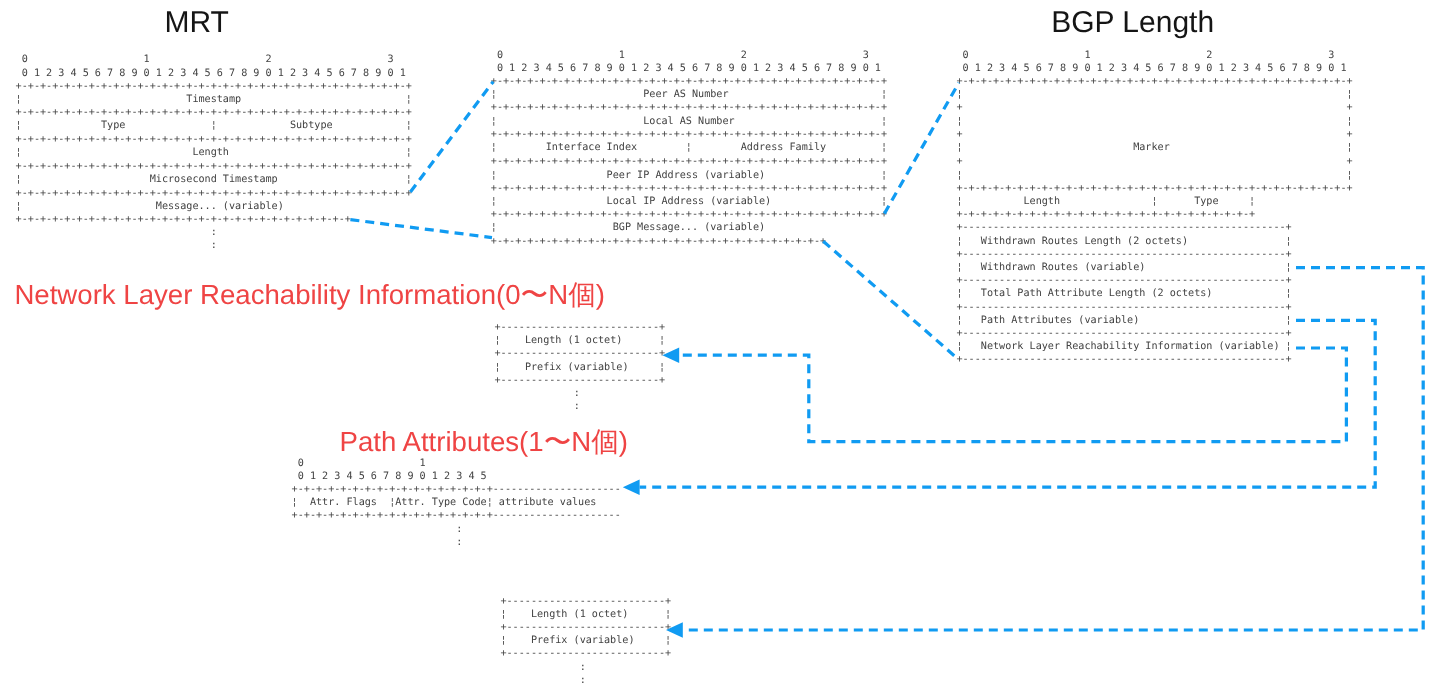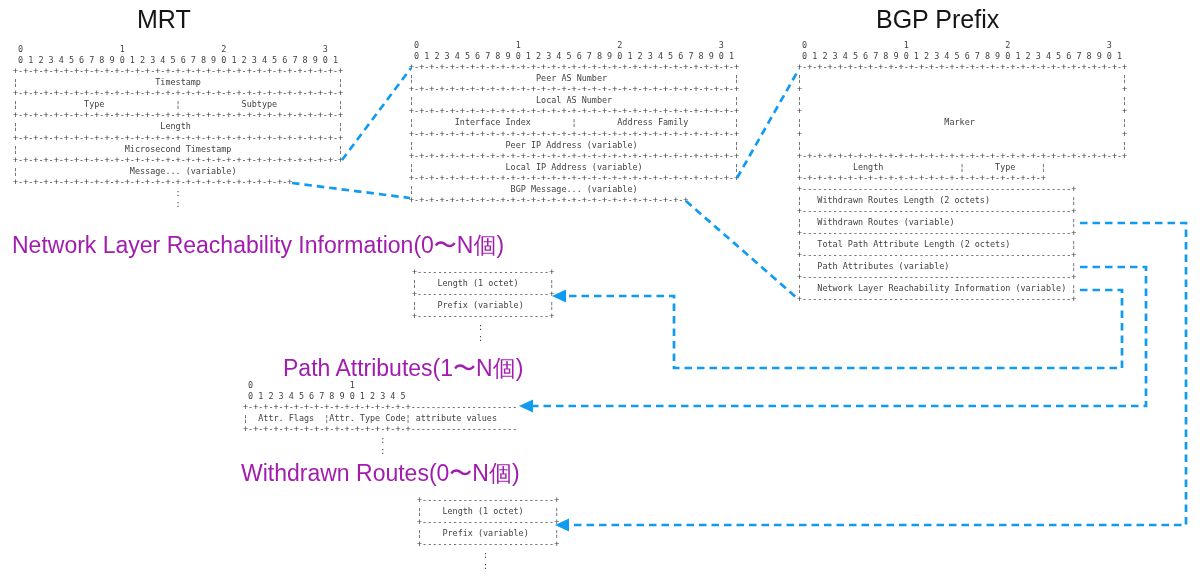--- a/index.html
+++ b/index.html
@@ -20,21 +20,21 @@
     font-size:25px;
     font-weight:400;
     color:#151515;
     white-space:nowrap;
     line-height:1.15;
   }
   .title-sub {
     position:absolute;
     font-size:23px;
     font-weight:400;
-    color:#a21caf;
+    color:#ef4444;
     white-space:nowrap;
     line-height:1.15;
   }
   svg.overlay { position:absolute; left:0; top:0; width:1200px; height:581px; pointer-events:none; }
   svg.overlay path { fill:none; stroke:#109bf2; stroke-width:2.7; stroke-dasharray:7.5 5; }
   svg.overlay polygon { fill:#109bf2; stroke:none; }
   
   #mrt-pre        { left:13px;  top:44px;  }
   #bgp4mp-pre     { left:409px; top:40px;  }
   #bgpupdate-pre  { left:797px; top:40px;  }
@@ -47,24 +47,23 @@
   #nlri-title      { left:12px;  top:232px; }
   #pathattr-title  { left:283px; top:355px; }
   #withdrawn-title { left:241px; top:460px; }
 </style>
 </head>
 <body>
 
 <div id="canvas">
 
   <div id="mrt-title" class="title-main">MRT</div>
-  <div id="bgpupdate-title" class="title-main">BGP Prefix</div>
+  <div id="bgpupdate-title" class="title-main">BGP Length</div>
   <div id="nlri-title" class="title-sub">Network Layer Reachability Information(0〜N個)</div>
   <div id="pathattr-title" class="title-sub">Path Attributes(1〜N個)</div>
-  <div id="withdrawn-title" class="title-sub">Withdrawn Routes(0〜N個)</div>
 
   <pre id="mrt-pre" class="ascii"> 0                   1                   2                   3
  0 1 2 3 4 5 6 7 8 9 0 1 2 3 4 5 6 7 8 9 0 1 2 3 4 5 6 7 8 9 0 1
 +-+-+-+-+-+-+-+-+-+-+-+-+-+-+-+-+-+-+-+-+-+-+-+-+-+-+-+-+-+-+-+-+
 ¦                           Timestamp                           ¦
 +-+-+-+-+-+-+-+-+-+-+-+-+-+-+-+-+-+-+-+-+-+-+-+-+-+-+-+-+-+-+-+-+
 ¦             Type              ¦            Subtype            ¦
 +-+-+-+-+-+-+-+-+-+-+-+-+-+-+-+-+-+-+-+-+-+-+-+-+-+-+-+-+-+-+-+-+
 ¦                            Length                             ¦
 +-+-+-+-+-+-+-+-+-+-+-+-+-+-+-+-+-+-+-+-+-+-+-+-+-+-+-+-+-+-+-+-+

